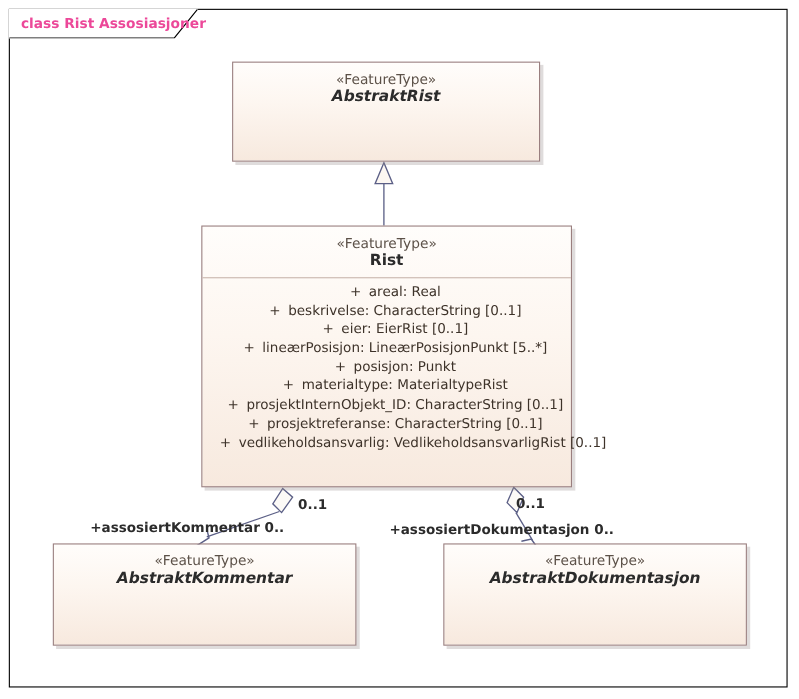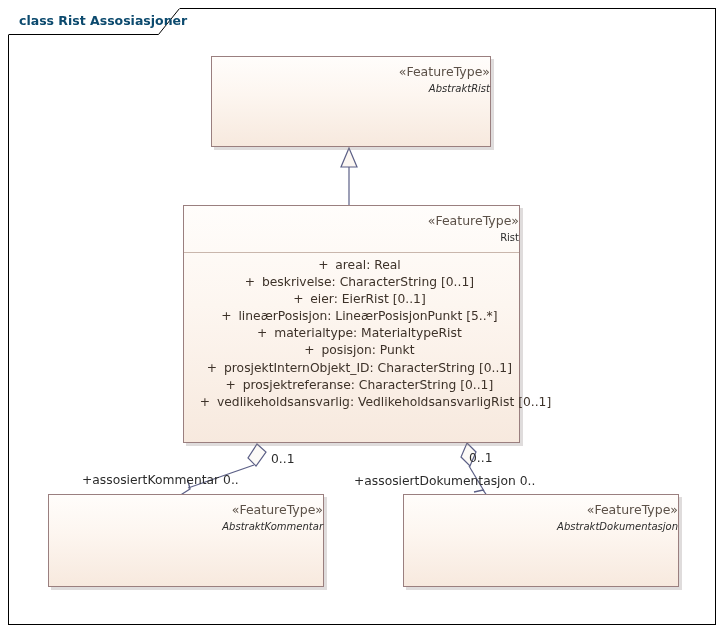--- a/index.html
+++ b/index.html
@@ -46,47 +46,47 @@
     left: 0; top: 0;
     width: 172px;
     height: 27px;
   }
   .frame-title-text {
     position: absolute;
     left: 11px;
     top: 5px;
     font-size: 12.5px;
     font-weight: bold;
-    color: #0c4a6e;
+    color: #ec4899;
     white-space: nowrap;
     letter-spacing: 0px;
   }
 
   
   .uml-class {
     position: absolute;
     box-sizing: border-box;
     border: 1px solid #9a7f7f;
     background: linear-gradient(to bottom, #fffdfb 0%, #fdf6f0 42%, #f7e9de 100%);
     box-shadow: 3px 3px 0 0 rgba(150,140,140,0.30);
   }
   .uml-header {
-    text-align: right;
+    text-align: center;
     padding-top: 7px;
     padding-bottom: 6px;
   }
   .stereotype {
     font-size: 12.5px;
     color: #5c5148;
     line-height: 16px;
     display: block;
   }
   .cls-name {
-    font-size: 10px;
-    font-weight: normal;
+    font-size: 14px;
+    font-weight: bold;
     color: #2b2b2b;
     line-height: 17px;
     display: block;
   }
   .cls-name.abstract {
     font-style: italic;
   }
   .compartment-sep {
     border-top: 1px solid #c9b6ac;
     margin: 0;
@@ -117,20 +117,21 @@
     height: 635px;
     pointer-events: none;
   }
 
   
   .conn-label {
     position: absolute;
     font-size: 12.3px;
     color: #2b2b2b;
     white-space: nowrap;
+    font-weight: bold;
   }
 </style>
 </head>
 <body>
 
 <div id="canvas">
 
   <div class="frame"></div>
 
   <div class="frame-title-tab">
@@ -172,22 +173,22 @@
     <div class="uml-header">
       <span class="stereotype">«FeatureType»</span>
       <span class="cls-name">Rist</span>
     </div>
     <div class="compartment-sep"></div>
     <div class="attr-list" id="rist-attrs">
         <div class="attr-row"><span class="attr-vis">+</span><span>areal: Real</span></div>
         <div class="attr-row"><span class="attr-vis">+</span><span>beskrivelse: CharacterString [0..1]</span></div>
         <div class="attr-row"><span class="attr-vis">+</span><span>eier: EierRist [0..1]</span></div>
         <div class="attr-row"><span class="attr-vis">+</span><span>lineærPosisjon: LineærPosisjonPunkt [5..*]</span></div>
+        <div class="attr-row"><span class="attr-vis">+</span><span>posisjon: Punkt</span></div>
         <div class="attr-row"><span class="attr-vis">+</span><span>materialtype: MaterialtypeRist</span></div>
-        <div class="attr-row"><span class="attr-vis">+</span><span>posisjon: Punkt</span></div>
         <div class="attr-row"><span class="attr-vis">+</span><span>prosjektInternObjekt_ID: CharacterString [0..1]</span></div>
         <div class="attr-row"><span class="attr-vis">+</span><span>prosjektreferanse: CharacterString [0..1]</span></div>
         <div class="attr-row"><span class="attr-vis">+</span><span>vedlikeholdsansvarlig: VedlikeholdsansvarligRist [0..1]</span></div>
       </div>
   </div>
 
   <div class="uml-class" style="left:48px; top:494px; width:276px; height:93px;">
     <div class="uml-header">
       <span class="stereotype">«FeatureType»</span>
       <span class="cls-name abstract">AbstraktKommentar</span>

